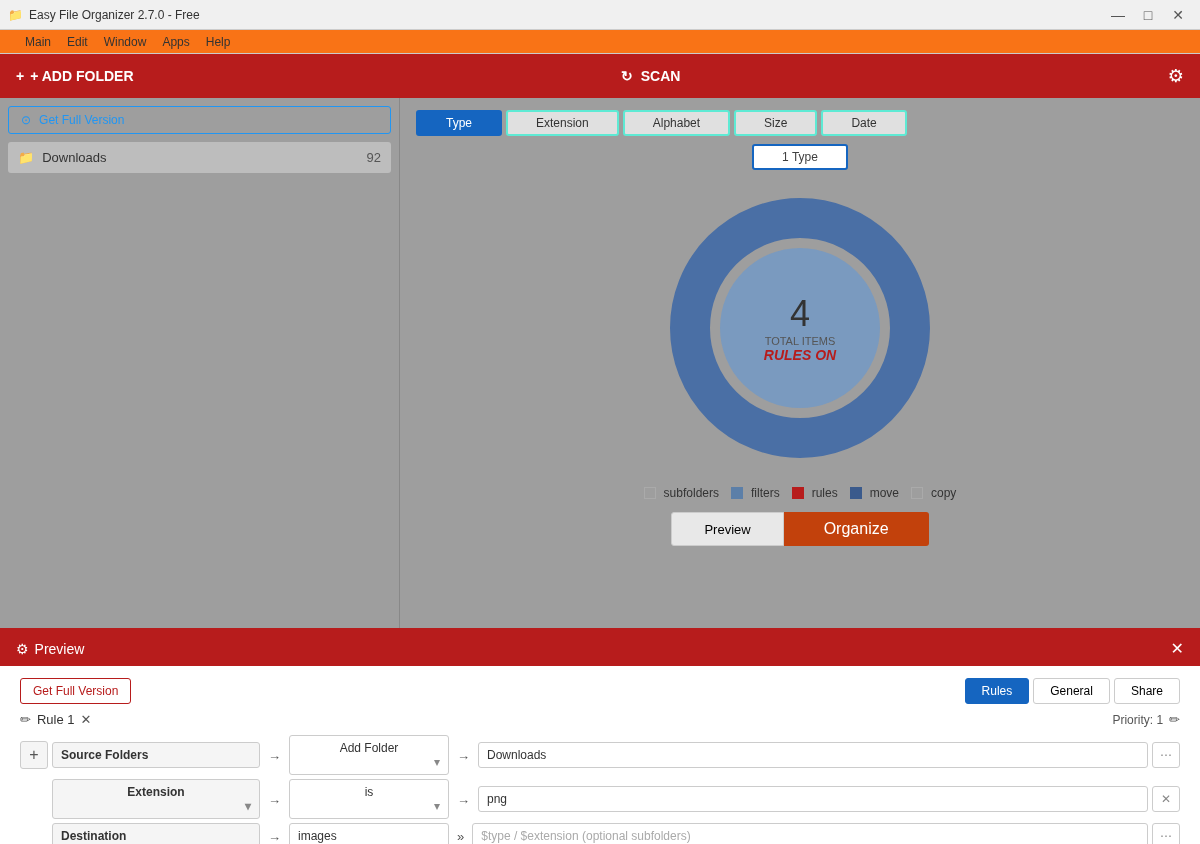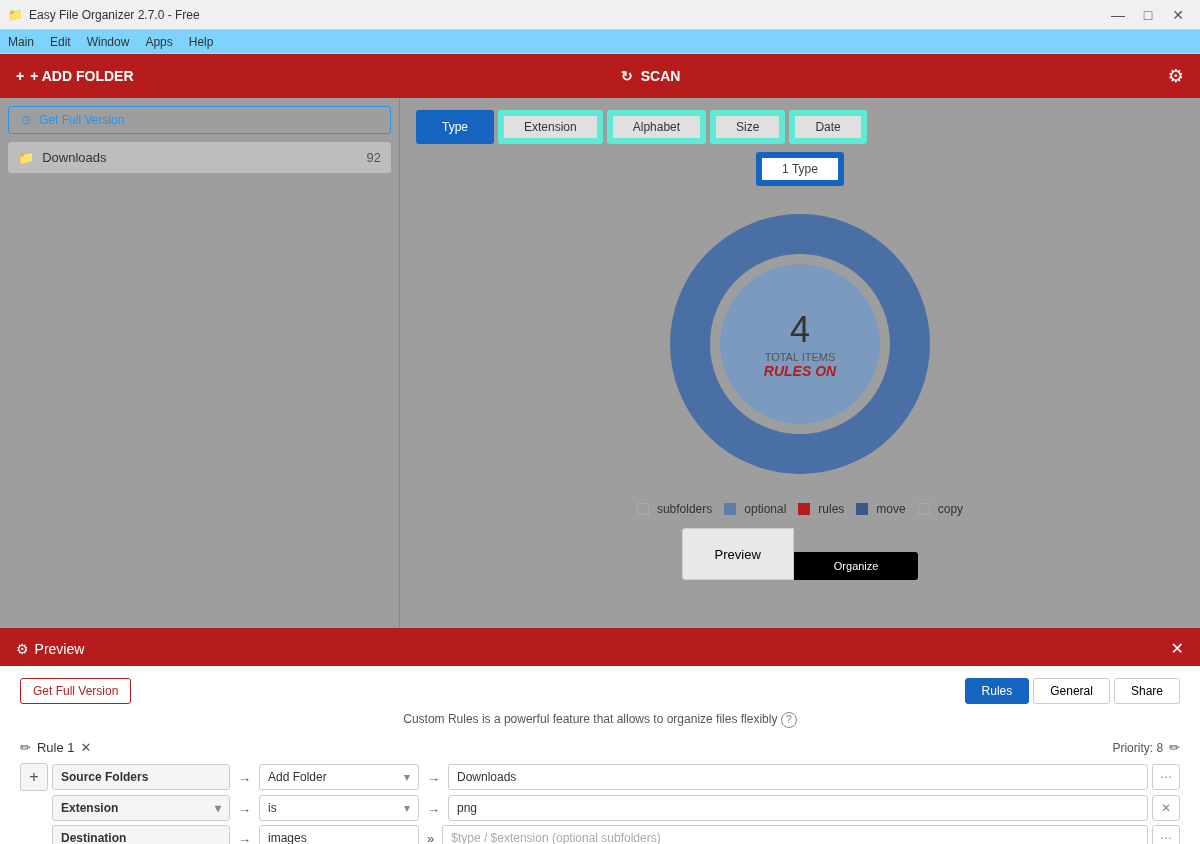--- a/index.html
+++ b/index.html
@@ -13,22 +13,22 @@
     }
     .title-bar-left { display: flex; align-items: center; gap: 6px; font-size: 12px; color: #333; }
     .title-bar-controls { display: flex; gap: 2px; }
     .title-bar-btn {
       width: 28px; height: 20px; border: none; background: transparent;
       cursor: pointer; font-size: 14px; color: #555; display: flex; align-items: center; justify-content: center;
     }
 
     
     .menu-bar {
-      display: flex; align-items: center; height: 24px; background: #7dd3fc;
-      border-bottom: 1px solid #ccc; padding: 0 0;
+      display: flex; align-items: center; height: 24px; background: #f97316;
+      border-bottom: 1px solid #ccc; padding: 0 17px;
     }
     .menu-item {
       padding: 2px 8px; font-size: 12px; color: #333; cursor: pointer;
     }
 
     
     .toolbar {
       display: flex; align-items: center; justify-content: space-between;
       background: #b71c1c; height: 44px; padding: 0 16px;
     }
@@ -53,21 +53,21 @@
     }
     .folder-item-left { display: flex; align-items: center; gap: 8px; color: #333; }
     .folder-count { color: #555; font-size: 13px; }
 
     
     .right-panel { flex: 1; background: #9e9e9e; padding: 12px 16px; display: flex; flex-direction: column; }
 
     
     .sort-tabs { display: flex; align-items: center; gap: 4px; margin-bottom: 8px; }
     .sort-tab {
-      padding: 4px 20px; border: 6px solid #5eead4; background: #e0e0e0;
+      padding: 4px 28px; border: 2px solid #5eead4; background: #e0e0e0;
       cursor: pointer; font-size: 12px; border-radius: 3px; color: #333;
     }
     .sort-tab.active { background: #1565c0; color: white; border-color: #1565c0; }
 
     
     .chart-area { display: flex; flex-direction: column; align-items: center; flex: 1; }
     .donut-container { position: relative; width: 260px; height: 260px; margin: 20px auto; }
     .donut-svg { width: 260px; height: 260px; }
     .donut-center-text {
       position: absolute; top: 50%; left: 50%; transform: translate(-50%, -50%);
@@ -86,22 +86,22 @@
     .legend-box.filled-dark { background: #3a5a8c; border-color: #3a5a8c; }
     .legend-box.empty { background: transparent; border-color: #aaa; }
 
     
     .action-btns { display: flex; margin-top: 12px; }
     .preview-btn {
       padding: 8px 32px; border: 1.5px solid #ccc; background: #e8e8e8;
       cursor: pointer; font-size: 13px; border-radius: 3px 0 0 3px;
     }
     .organize-btn {
-      padding: 8px 40px; background: #000000; color: white; border: none;
-      cursor: pointer; font-size: 11px; border-radius: 0 3px 3px 0; margin-top: 24px;
+      padding: 8px 40px; background: #c2410c; color: white; border: none;
+      cursor: pointer; font-size: 16px; border-radius: 0 3px 3px 0;
     }
 
     
     .settings-overlay {
       position: absolute; top: 530px; left: 0; right: 0; bottom: 0;
       background: white; border-top: 3px solid #b71c1c; z-index: 100;
       display: flex; flex-direction: column;
     }
     .settings-header {
       display: flex; align-items: center; justify-content: space-between;
@@ -136,33 +136,33 @@
 
     
     .rule-rows { display: flex; flex-direction: column; gap: 4px; }
     .rule-row { display: flex; align-items: center; gap: 4px; }
 
     .rule-cell {
       display: flex; align-items: center; border: 1px solid #ccc;
       background: white; border-radius: 3px; padding: 5px 8px;
       font-size: 12px; color: #333;
     }
-    .rule-cell.label-cell { width: 178px; font-weight: 600; background: #f5f5f5; }
+    .rule-cell.label-cell { width: 208px; font-weight: 600; background: #f5f5f5; }
     .rule-cell.action-cell { width: 160px; }
     .rule-cell.value-cell { flex: 1; }
     .rule-cell.small-cell { width: 28px; justify-content: center; cursor: pointer; color: #888; }
 
     .arrow-icon { color: #555; margin: 0 4px; }
 
     .add-row-btn { width: 28px; height: 28px; border: 1px solid #ccc; background: #f5f5f5; border-radius: 3px; cursor: pointer; display: flex; align-items: center; justify-content: center; font-size: 16px; color: #555; }
 
     
     .dropdown-arrow { color: #888; margin-left: auto; }
 
-    .select-wrapper { display: flex; align-items: center; width: 100%; }
+    .select-wrapper { display: flex; align-items: center; width: 100%; flex-direction: column; }
   </style>
 </head>
 <body>
 
 <div class="title-bar">
   <div class="title-bar-left">
     <span>📁</span>
     <span>Easy File Organizer 2.7.0 - Free</span>
   </div>
   <div class="title-bar-controls">
@@ -239,21 +239,21 @@
         </div>
       </div>
 
       <div class="legend">
         <div class="legend-item">
           <div class="legend-box empty"></div>
           <span>subfolders</span>
         </div>
         <div class="legend-item">
           <div class="legend-box filled-blue"></div>
-          <span>optional</span>
+          <span>filters</span>
         </div>
         <div class="legend-item">
           <div class="legend-box filled-red"></div>
           <span>rules</span>
         </div>
         <div class="legend-item">
           <div class="legend-box filled-dark"></div>
           <span>move</span>
         </div>
         <div class="legend-item">
@@ -283,33 +283,29 @@
 
       <div class="settings-top">
         <button class="get-full-version-outline">Get Full Version</button>
         <div class="settings-tabs">
           <button class="settings-tab active">Rules</button>
           <button class="settings-tab">General</button>
           <button class="settings-tab">Share</button>
         </div>
       </div>
 
-      <div class="settings-desc">
-        <span>Custom Rules is a powerful feature that allows to organize files flexibly</span>
-        <span class="help-icon">?</span>
-      </div>
 
       <div class="rule-header">
         <div class="rule-title">
           <span style="color:#555;">✏</span>
           <span>Rule 1</span>
           <span class="rule-close">✕</span>
         </div>
         <div style="display: flex; align-items: center; gap: 6px;">
-          <span class="priority-label">Priority: 8</span>
+          <span class="priority-label">Priority: 1</span>
           <span class="priority-edit">✏</span>
         </div>
       </div>
 
       <div class="rule-rows">
 
         <div class="rule-row">
           <div class="add-row-btn">+</div>
           <div class="rule-cell label-cell">Source Folders</div>
           <span class="arrow-icon">→</span>

